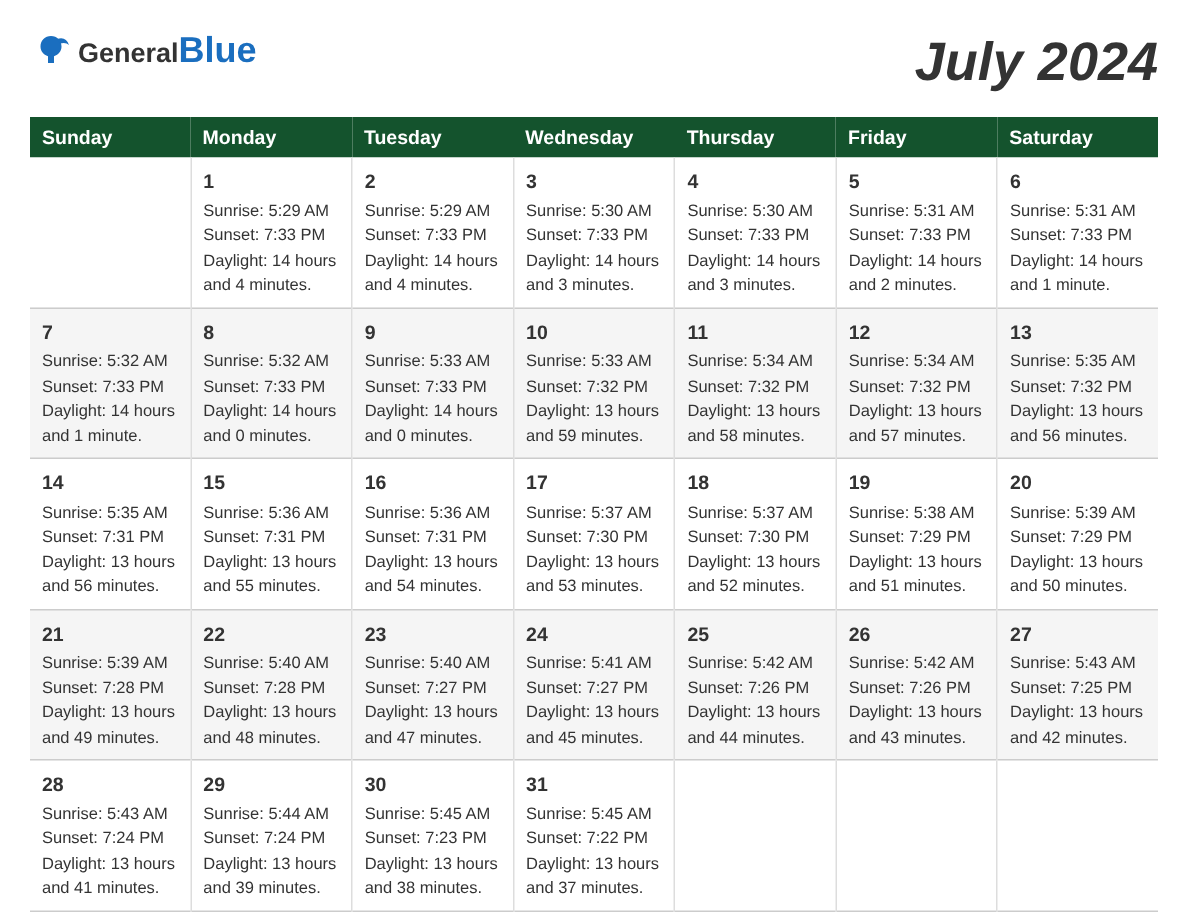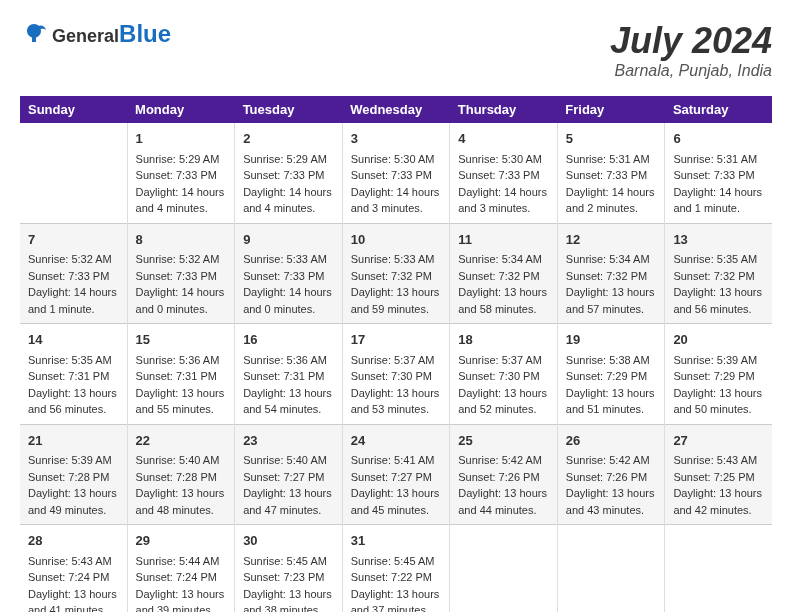--- a/index.html
+++ b/index.html
@@ -47,21 +47,21 @@
     .subtitle {
       font-size: 16px;
       color: #555;
     }
     table {
       width: 100%;
       border-collapse: collapse;
       font-size: 11px;
     }
     thead tr {
-      background-color: #4c1d95;
+      background-color: #14532d;
       color: #fff;
     }
     thead th {
       padding: 6px 8px;
       text-align: left;
       font-size: 13px;
       font-weight: bold;
     }
     tbody tr {
       border-bottom: 1px solid #ccc;
@@ -101,21 +101,20 @@
     <svg class="logo-icon" viewBox="0 0 28 28" xmlns="http://www.w3.org/2000/svg">
       <path d="M14 4 C10 4 7 7 7 11 C7 14 9 16.5 12 17.5 L12 22 L16 22 L16 17.5 C19 16.5 21 14 21 11 C21 7 18 4 14 4 Z" fill="#1a6ebf"></path>
       <path d="M18 6 Q24 4 26 10 Q24 8 20 9 Z" fill="#1a6ebf"></path>
     </svg>
     <div>
       <span class="logo-text-general">General</span><span class="logo-text-blue">Blue</span>
     </div>
   </div>
   <div class="title-section">
     <div class="main-title">July 2024</div>
-    <div class="subtitle">Barnala, Punjab, India</div>
   </div>
 </div>
 
 <table>
   <thead>
     <tr>
       <th>Sunday</th>
       <th>Monday</th>
       <th>Tuesday</th>
       <th>Wednesday</th>

